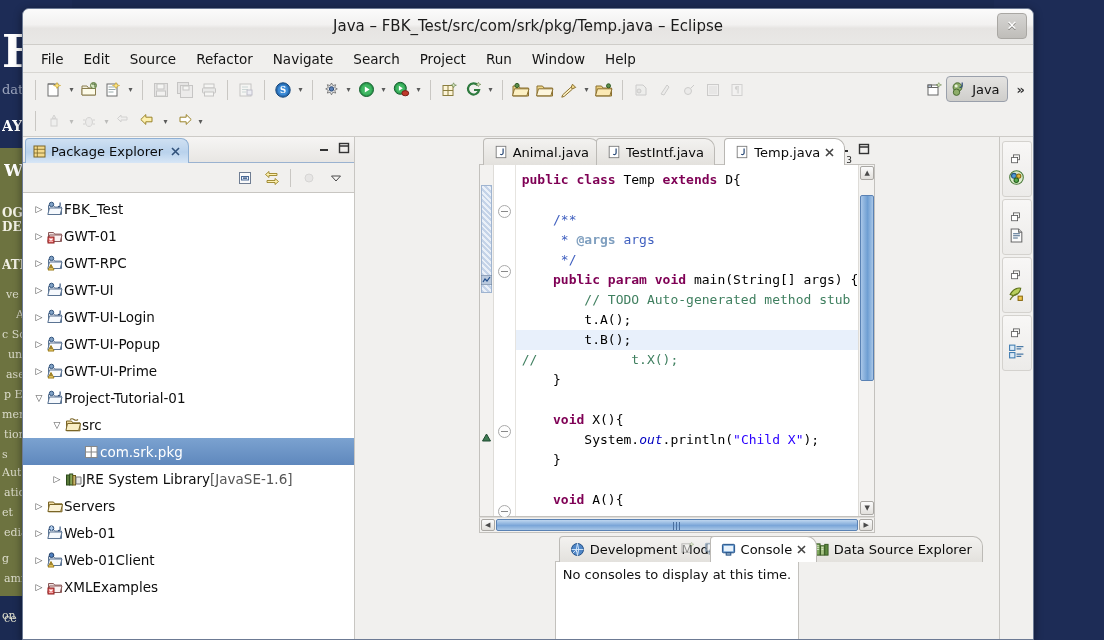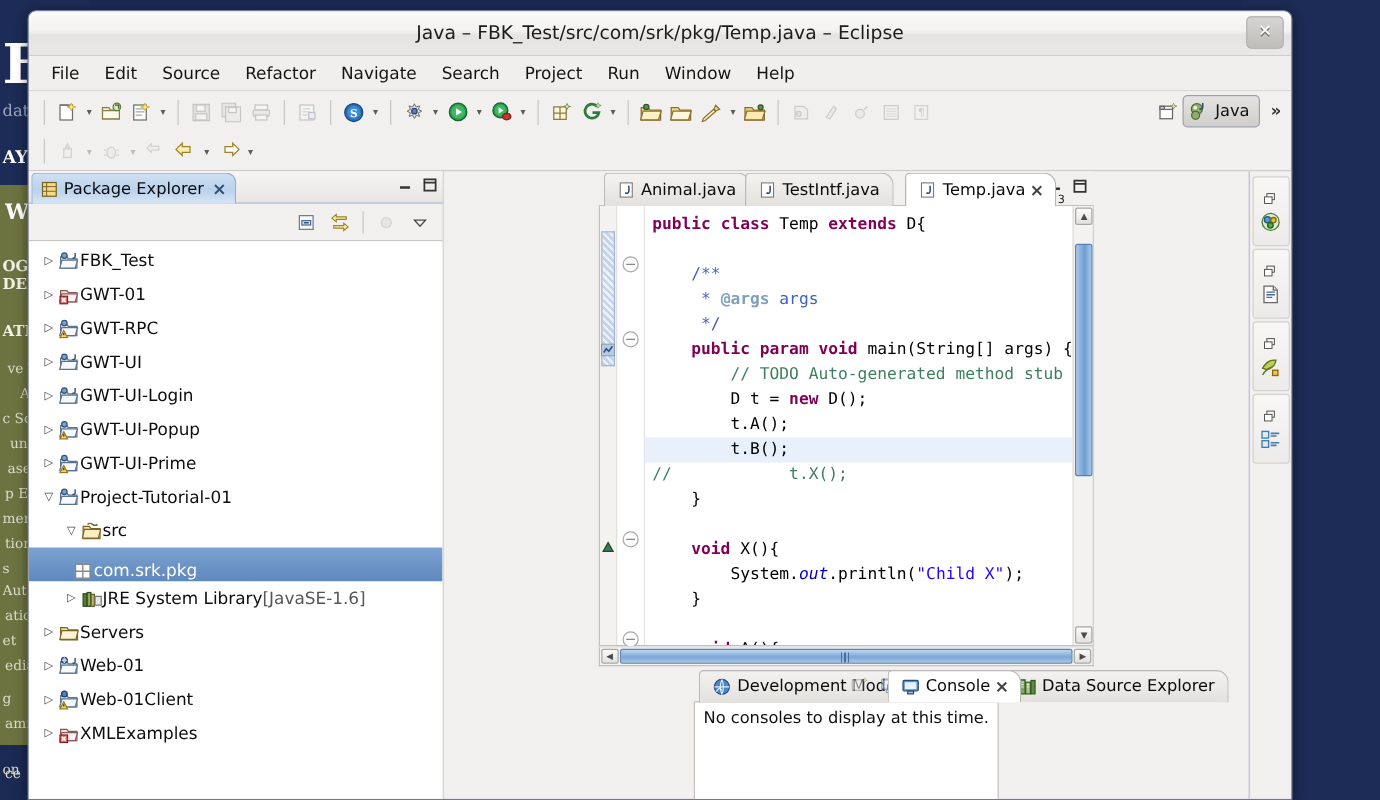--- a/index.html
+++ b/index.html
@@ -125,21 +125,21 @@
     font-size: 13px; color:#111;
     cursor:pointer;
   }
   #chevron-more { font-size: 13px; color:#333; margin-left:9px; cursor:pointer; font-weight:bold;}
 
   
   #main-area {
     position: relative;
     height: calc(632px - 36px - 28px - 33px - 31px);
     display: flex;
-    background: #c4b5fd;
+    background: #f97316;
   }
 
   
   #package-explorer {
     width: 332px;
     display: flex; flex-direction: column;
     background: #f1f0ee;
     border-right: 1px solid #c8c6c2;
   }
   .view-tabrow {
@@ -857,21 +857,21 @@
             <span class="twisty">▽</span>
             <span style="display: inline-flex; align-items: center; justify-content: center; width: 17px; height: 16px; flex: 0 0 17px;">
               <svg width="17" height="16" viewBox="0 0 16 16">
                 <path d="M1 4 h5 l1.3 1.8 h7.2 v8 h-13.5z" fill="#efdaa0" stroke="#7a6526"></path>
                 <path d="M2 6.5 h13 l-1.8 7 h-12.8z" fill="#f9eec4" stroke="#7a6526"></path>
                 <path d="M4.5 2.5 q2-1.6 4 0 q2 1.6 4 0" fill="none" stroke="#7a6526" stroke-width="1.1"></path>
               </svg>
             </span>
             <span>src</span>
           </div>
-          <div class="tree-row selected" style="padding-left: 19px; align-items: flex-end;">
+          <div class="tree-row selected" style="padding-left: 44px;">
             <span class="twisty"></span>
             <span style="display: inline-flex; align-items: center; justify-content: center; width: 17px; height: 16px; flex: 0 0 17px;">
               <svg width="17" height="16" viewBox="0 0 16 16">
                 <rect x="2" y="2.5" width="11.5" height="11" fill="#ffffff" stroke="#888"></rect>
                 <path d="M7.75 2.5 v11 M2 8 h11.5" stroke="#888" stroke-width="1.1"></path>
               </svg>
             </span>
             <span>com.srk.pkg</span>
           </div>
           <div class="tree-row" style="padding-left: 26px;">
@@ -1017,21 +1017,20 @@
           </div>
 
           <div id="code-area">
               <div class="code-line"><span></span><span></span><span class="kw">public</span><span class="pln"> </span><span class="kw">class</span><span class="pln"> Temp </span><span class="kw">extends</span><span class="pln"> D{</span></div>
               <div class="code-line"><span></span><span></span>&nbsp;</div>
               <div class="code-line"><span></span><span>    </span><span class="jdoc">/**</span></div>
               <div class="code-line"><span></span><span>    </span><span class="jdoc"> * </span><span class="jdoc-tag">@args</span><span class="jdoc"> args</span></div>
               <div class="code-line"><span></span><span>    </span><span class="jdoc"> */</span></div>
               <div class="code-line"><span></span><span>    </span><span class="kw">public</span><span class="pln"> </span><span class="kw">param</span><span class="pln"> </span><span class="kw">void</span><span class="pln"> main(String[] args) {</span></div>
               <div class="code-line"><span></span><span>        </span><span class="cmt">// TODO Auto-generated method stub</span></div>
-              <div class="code-line"><span></span><span>        </span><span class="pln">D t = </span><span class="kw">new</span><span class="pln"> D();</span></div>
               <div class="code-line"><span></span><span>        </span><span class="pln">t.A();</span></div>
               <div class="code-line hl"><span></span><span>        </span><span class="pln">t.B();</span></div>
               <div class="code-line"><span class="cmt">//</span><span>    </span><span>        </span><span class="cmt">t.X();</span></div>
               <div class="code-line"><span></span><span>    </span><span class="pln">}</span></div>
               <div class="code-line"><span></span><span></span>&nbsp;</div>
               <div class="code-line"><span></span><span>    </span><span class="kw">void</span><span class="pln"> X(){</span></div>
               <div class="code-line"><span></span><span>        </span><span class="pln">System.</span><span class="fld">out</span><span class="pln">.println(</span><span class="str">"Child X"</span><span class="pln">);</span></div>
               <div class="code-line"><span></span><span>    </span><span class="pln">}</span></div>
               <div class="code-line"><span></span><span></span>&nbsp;</div>
               <div class="code-line"><span></span><span>    </span><span class="kw">void</span><span class="pln"> A(){</span></div>

